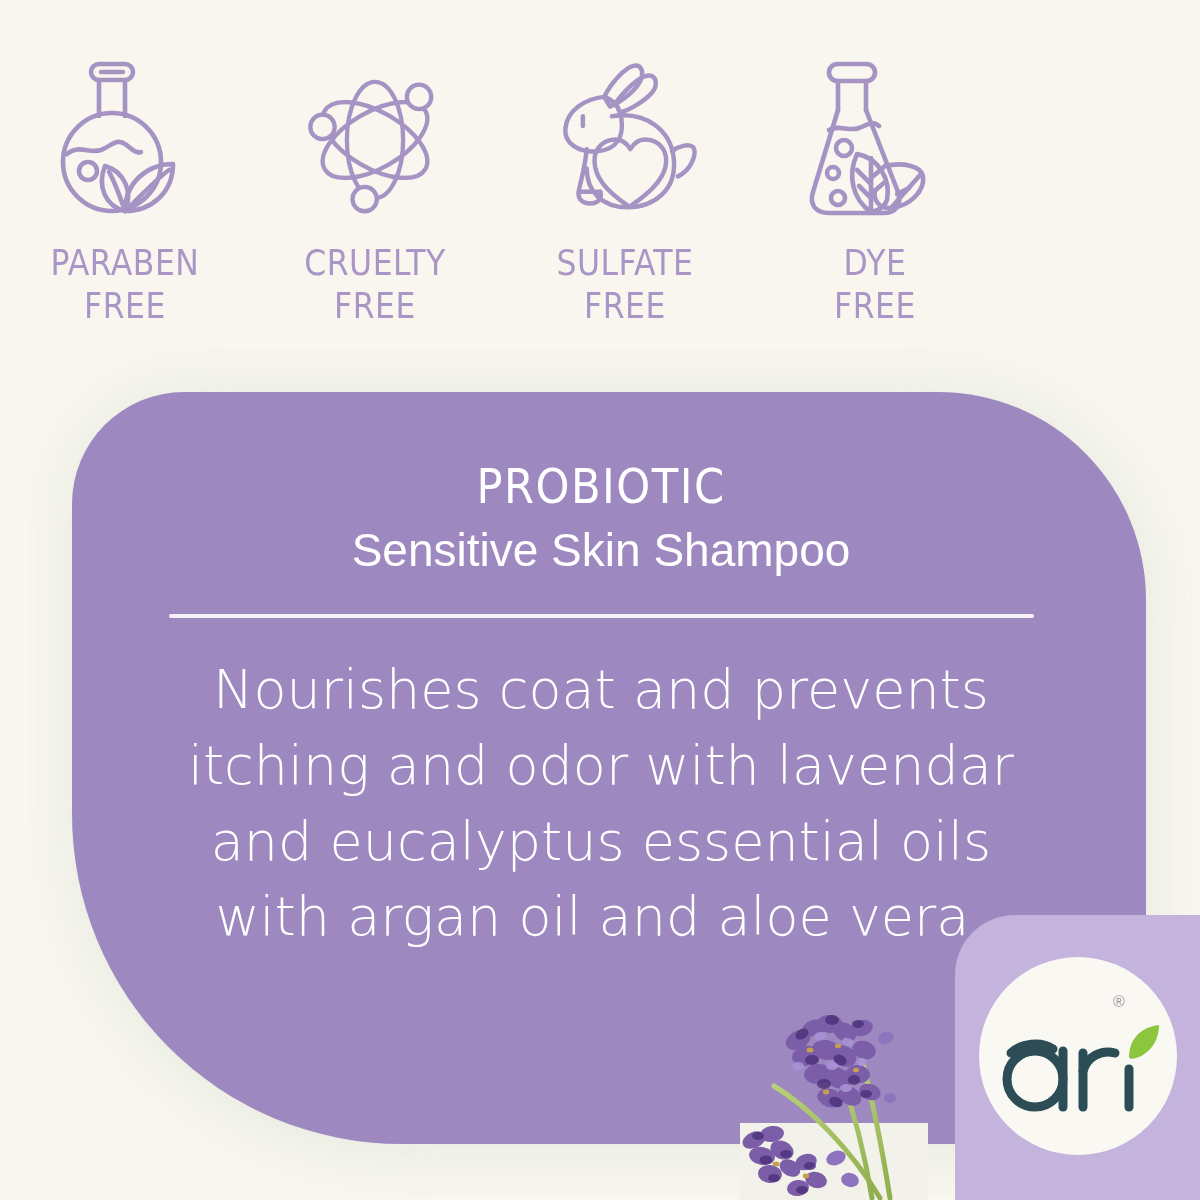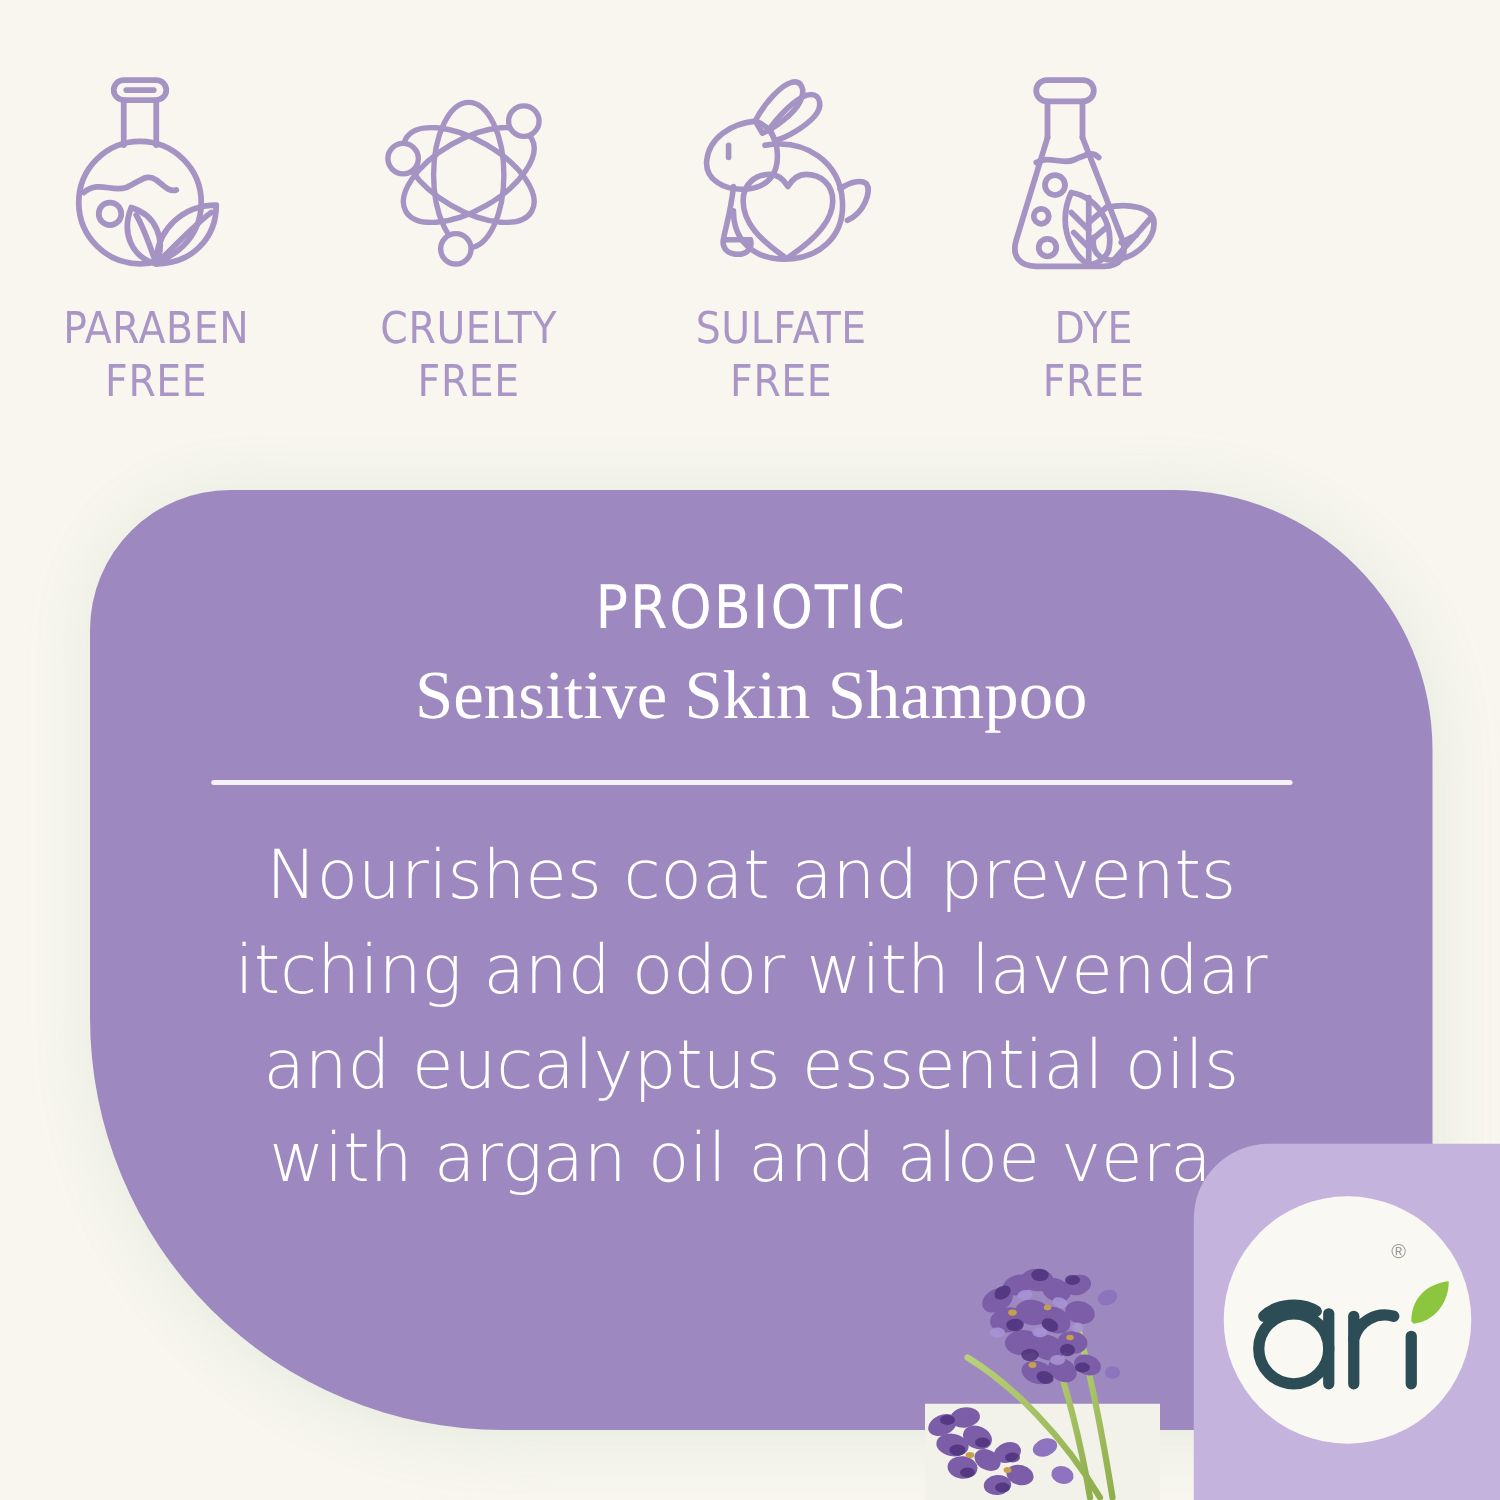--- a/index.html
+++ b/index.html
@@ -73,23 +73,23 @@
     font-size:48px;
     letter-spacing:1.5px;
     line-height:1.1;
     font-family:"DejaVu Sans", sans-serif;
     font-stretch:condensed;
     font-weight:400;
   }
   #product-name {
     margin-top:12px;
     color:#FFFFFF;
-    font-size:55px;
+    font-size:46px;
     line-height:1.12;
-    font-family:Liberation Serif, serif;
+    font-family:Liberation Sans, sans-serif;
     font-stretch:condensed;
     font-weight:400;
   }
   #card-divider {
     margin:38px auto 0 auto;
     width:865px;
     height:4px;
     background:#F4F1F8;
     border-radius:2px;
   }

